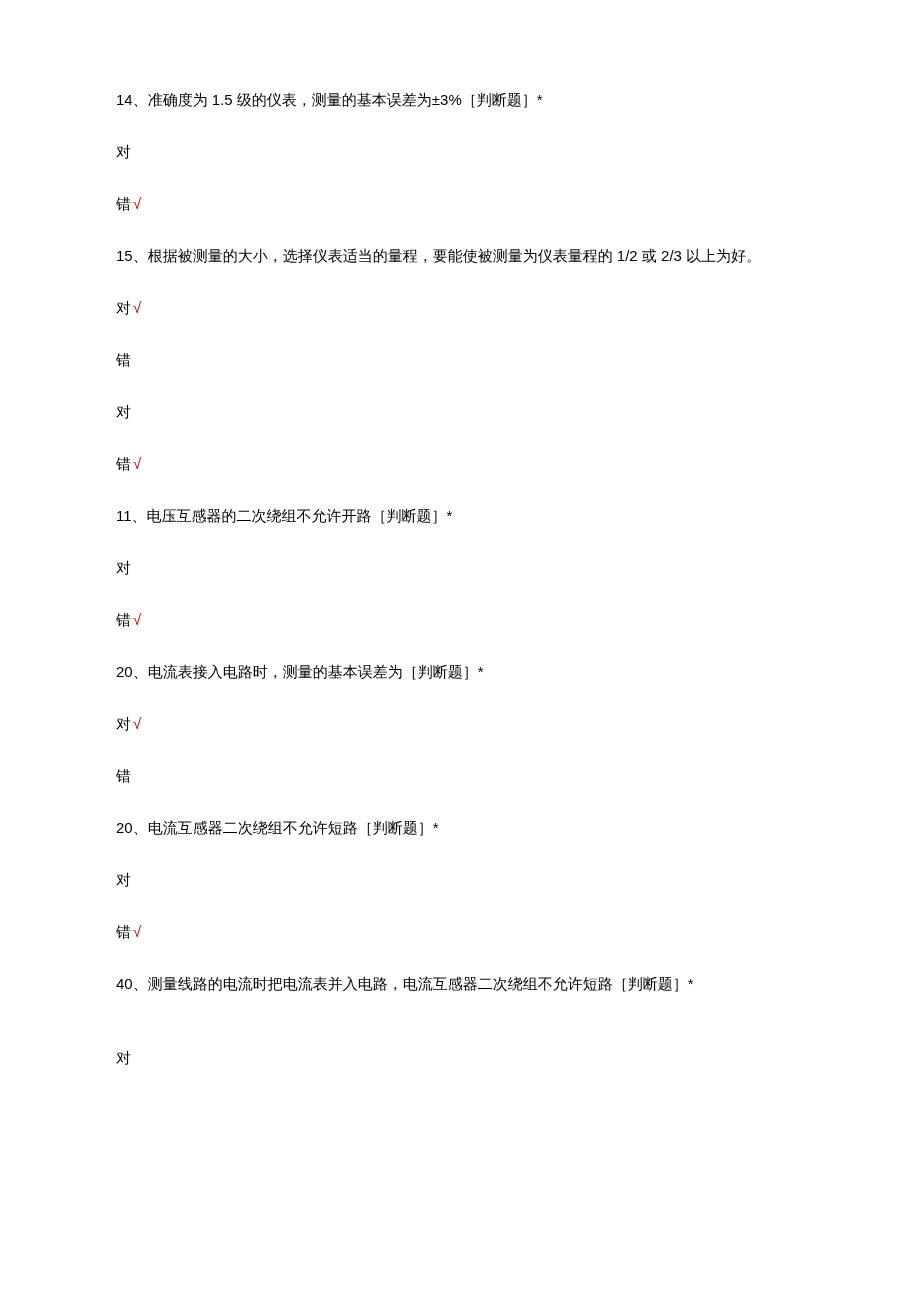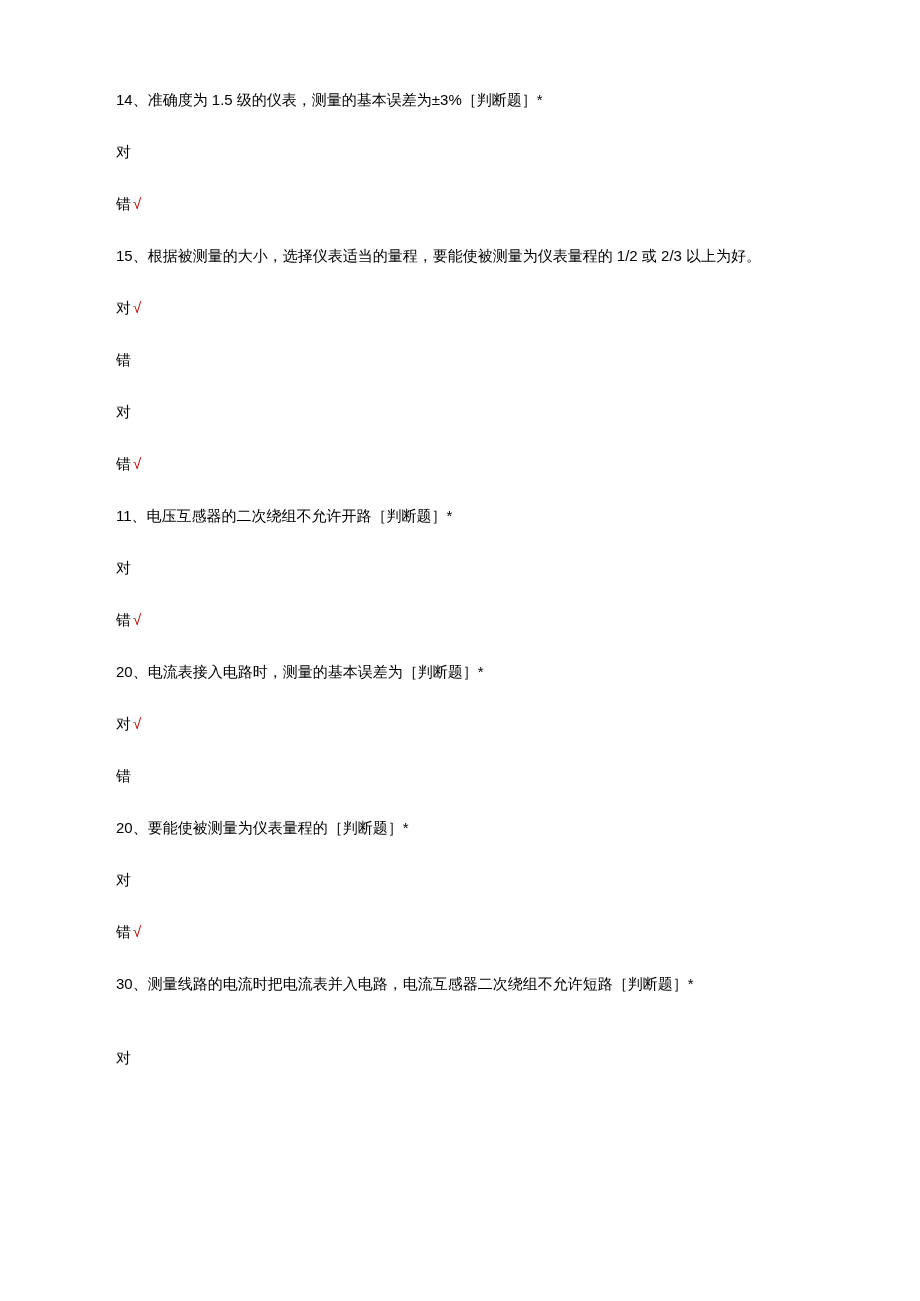--- a/index.html
+++ b/index.html
@@ -98,30 +98,30 @@
   <div class="answer-line">
     <span>对</span><span class="answer-mark">√</span>
   </div>
   <div class="answer-line">
     <span>错</span>
   </div>
 </div>
 
 <div class="question-block">
   <div class="question-text">
-    <span>20</span><span>、要能使被测量为仪表量程的［判断题］*</span>
+    <span>20</span><span>、电流互感器二次绕组不允许短路［判断题］*</span>
   </div>
   <div class="answer-line">
     <span>对</span>
   </div>
   <div class="answer-line">
     <span>错</span><span class="answer-mark">√</span>
   </div>
 </div>
 
 <div class="question-block">
   <div class="question-text">
-    <span>30</span><span>、测量线路的电流时把电流表并入电路，电流互感器二次绕组不允许短路［判断题］*</span>
+    <span>40</span><span>、测量线路的电流时把电流表并入电路，电流互感器二次绕组不允许短路［判断题］*</span>
   </div>
   <div class="answer-line" style="margin-top:50px;">
     <span>对</span>
   </div>
 </div>
 
 </body></html>

